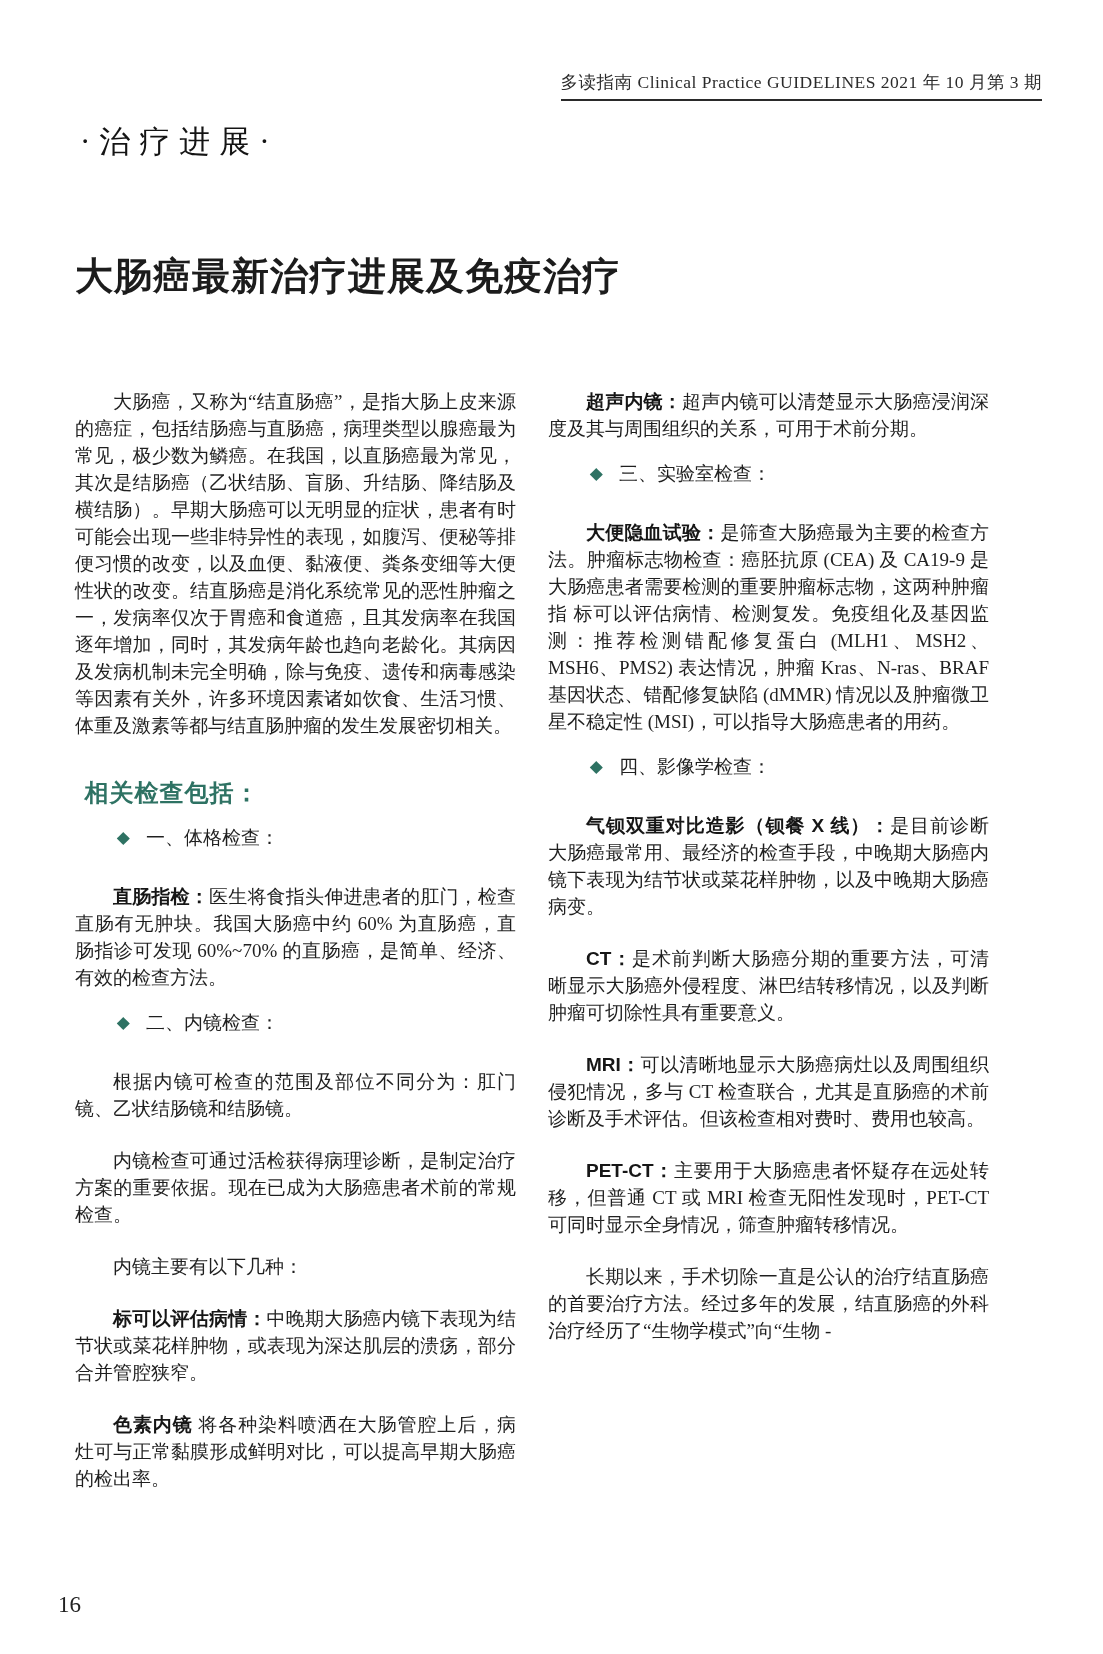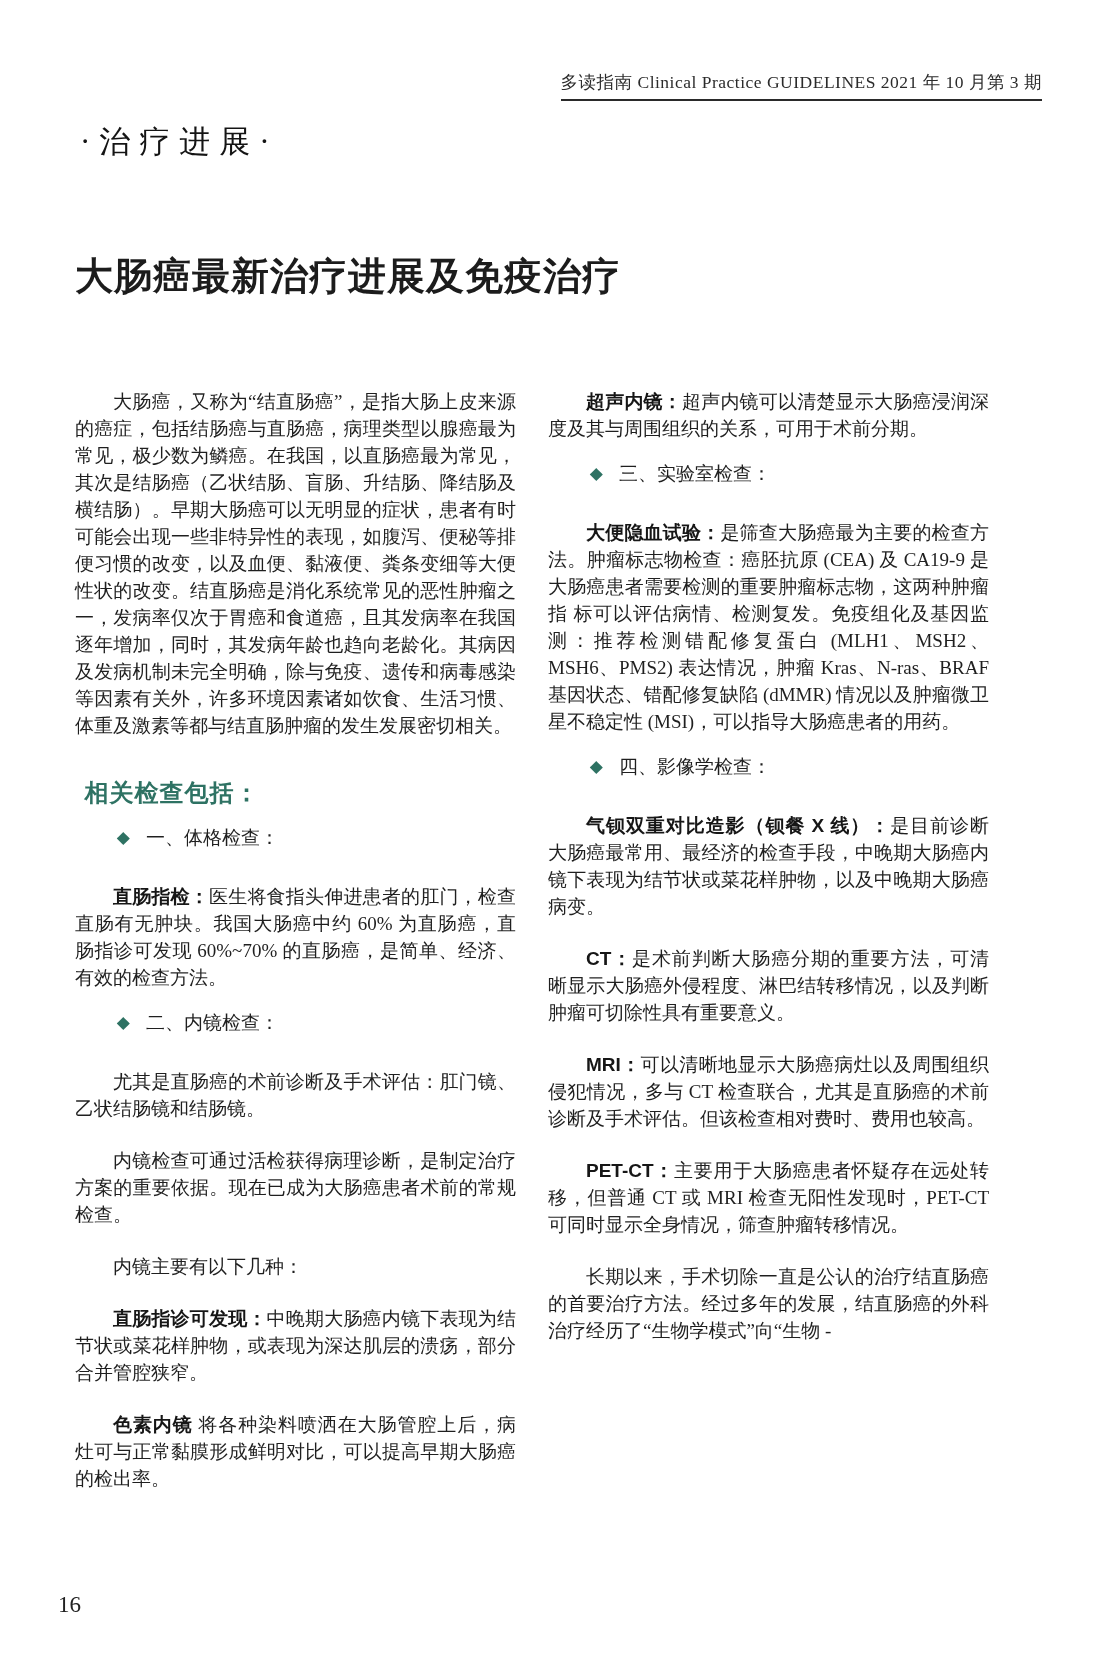--- a/index.html
+++ b/index.html
@@ -80,27 +80,27 @@
       <p class="para"><span>大肠癌，又称为“结直肠癌”，是指大肠上皮来源的癌症，包括结肠癌与直肠癌，病理类型以腺癌最为常见，极少数为鳞癌。在我国，以直肠癌最为常见，其次是结肠癌（乙状结肠、盲肠、升结肠、降结肠及横结肠）。早期大肠癌可以无明显的症状，患者有时可能会出现一些非特异性的表现，如腹泻、便秘等排便习惯的改变，以及血便、黏液便、粪条变细等大便性状的改变。结直肠癌是消化系统常见的恶性肿瘤之一，发病率仅次于胃癌和食道癌，且其发病率在我国逐年增加，同时，其发病年龄也趋向老龄化。其病因及发病机制未完全明确，除与免疫、遗传和病毒感染等因素有关外，许多环境因素诸如饮食、生活习惯、体重及激素等都与结直肠肿瘤的发生发展密切相关。</span></p>
 
       <h3 class="col-heading">相关检查包括：</h3>
 
       <p class="item"><span class="diamond">◆</span><span>一、体格检查：</span></p>
 
       <p class="para"><b class="lead">直肠指检：</b><span>医生将食指头伸进患者的肛门，检查直肠有无肿块。我国大肠癌中约 60% 为直肠癌，直肠指诊可发现 60%~70% 的直肠癌，是简单、经济、有效的检查方法。</span></p>
 
       <p class="item"><span class="diamond">◆</span><span>二、内镜检查：</span></p>
 
-      <p class="para"><span>尤其是直肠癌的术前诊断及手术评估：肛门镜、乙状结肠镜和结肠镜。</span></p>
+      <p class="para"><span>根据内镜可检查的范围及部位不同分为：肛门镜、乙状结肠镜和结肠镜。</span></p>
 
       <p class="para"><span>内镜检查可通过活检获得病理诊断，是制定治疗方案的重要依据。现在已成为大肠癌患者术前的常规检查。</span></p>
 
       <p class="para"><span>内镜主要有以下几种：</span></p>
 
-      <p class="para"><b class="lead">直肠指诊可发现：</b><span>中晚期大肠癌内镜下表现为结节状或菜花样肿物，或表现为深达肌层的溃疡，部分合并管腔狭窄。</span></p>
+      <p class="para"><b class="lead">标可以评估病情：</b><span>中晚期大肠癌内镜下表现为结节状或菜花样肿物，或表现为深达肌层的溃疡，部分合并管腔狭窄。</span></p>
 
       <p class="para"><b class="lead">色素内镜</b><span> 将各种染料喷洒在大肠管腔上后，病灶可与正常黏膜形成鲜明对比，可以提高早期大肠癌的检出率。</span></p>
     </div>
 
     <div class="col">
       <p class="para"><b class="lead">超声内镜：</b><span>超声内镜可以清楚显示大肠癌浸润深度及其与周围组织的关系，可用于术前分期。</span></p>
 
       <p class="item"><span class="diamond">◆</span><span>三、实验室检查：</span></p>
 
       <p class="para"><b class="lead">大便隐血试验：</b><span>是筛查大肠癌最为主要的检查方法。肿瘤标志物检查：癌胚抗原 (CEA) 及 CA19-9 是大肠癌患者需要检测的重要肿瘤标志物，这两种肿瘤指 标可以评估病情、检测复发。免疫组化及基因监测：推荐检测错配修复蛋白 (MLH1、MSH2、MSH6、PMS2) 表达情况，肿瘤 Kras、N-ras、BRAF 基因状态、错配修复缺陷 (dMMR) 情况以及肿瘤微卫星不稳定性 (MSI)，可以指导大肠癌患者的用药。</span></p>

